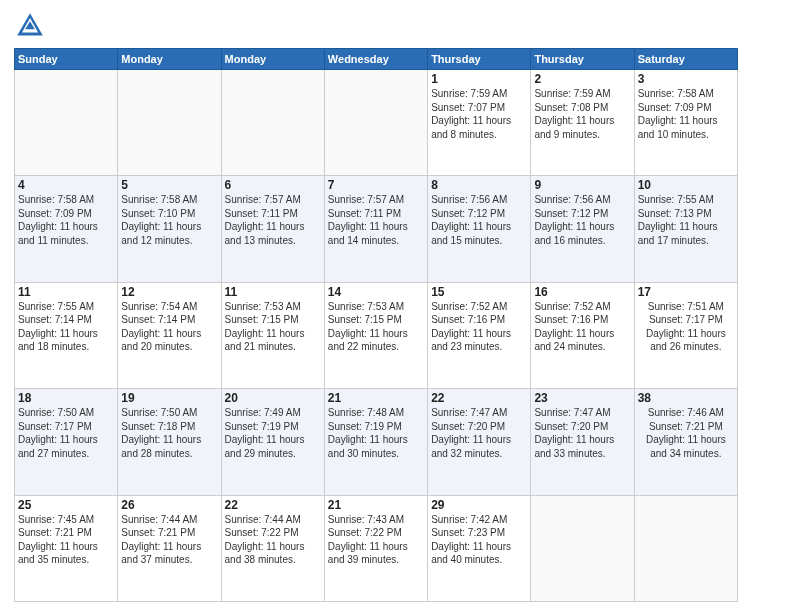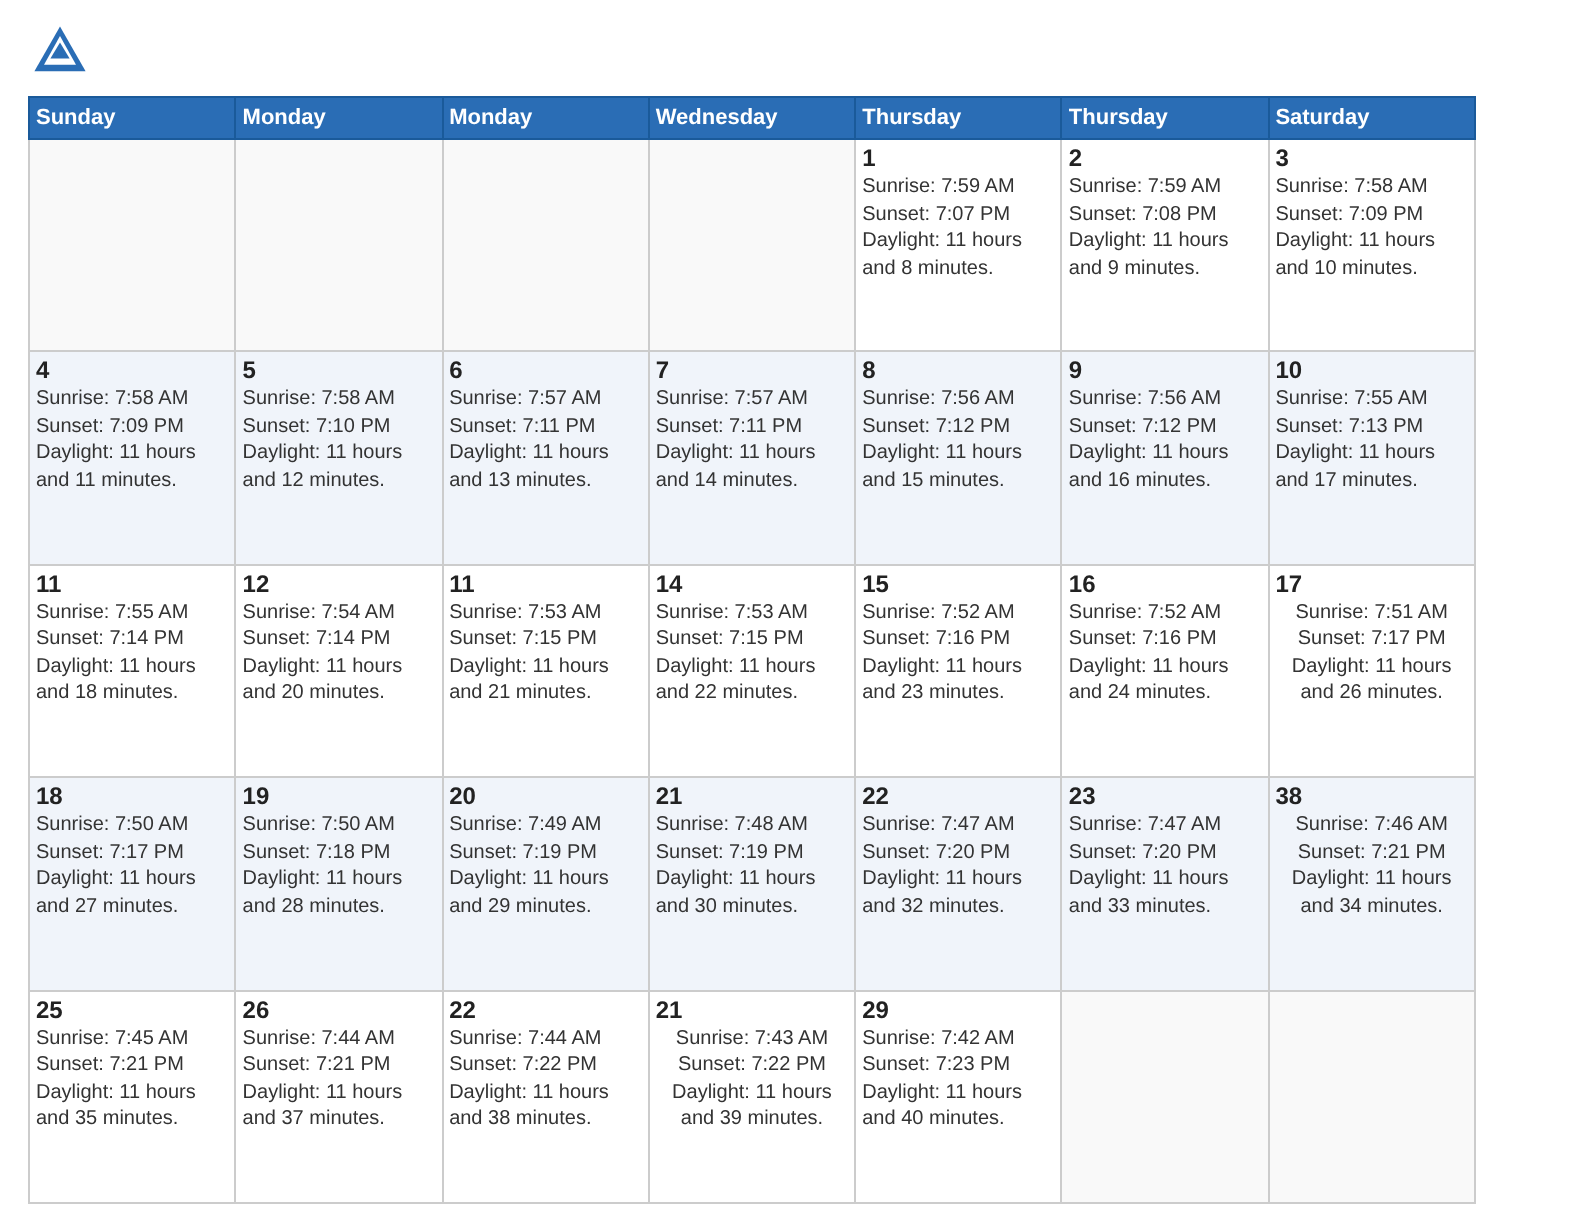--- a/index.html
+++ b/index.html
@@ -333,21 +333,21 @@
           </td>
           <td>
             <span class="day-num">22</span>
             <div class="day-info" style="white-space: pre-line;">Sunrise: 7:44 AM
 Sunset: 7:22 PM
 Daylight: 11 hours
 and 38 minutes.</div>
           </td>
           <td>
             <span class="day-num">21</span>
-            <div class="day-info" style="white-space: pre-line; text-align: center;">Sunrise: 7:43 AM
+            <div class="day-info" style="white-space: pre-line;">Sunrise: 7:43 AM
 Sunset: 7:22 PM
 Daylight: 11 hours
 and 39 minutes.</div>
           </td>
           <td>
             <span class="day-num">29</span>
             <div class="day-info" style="white-space: pre-line;">Sunrise: 7:42 AM
 Sunset: 7:23 PM
 Daylight: 11 hours
 and 40 minutes.</div>

